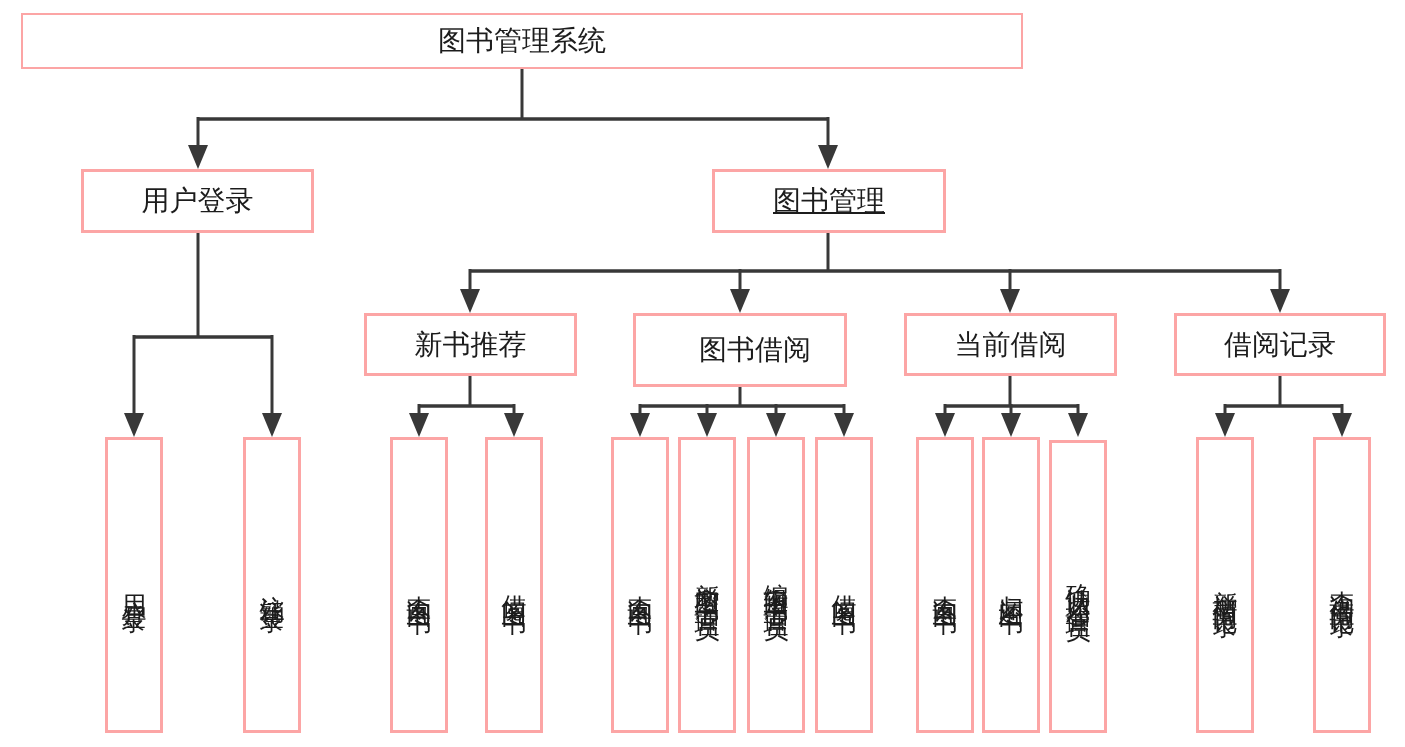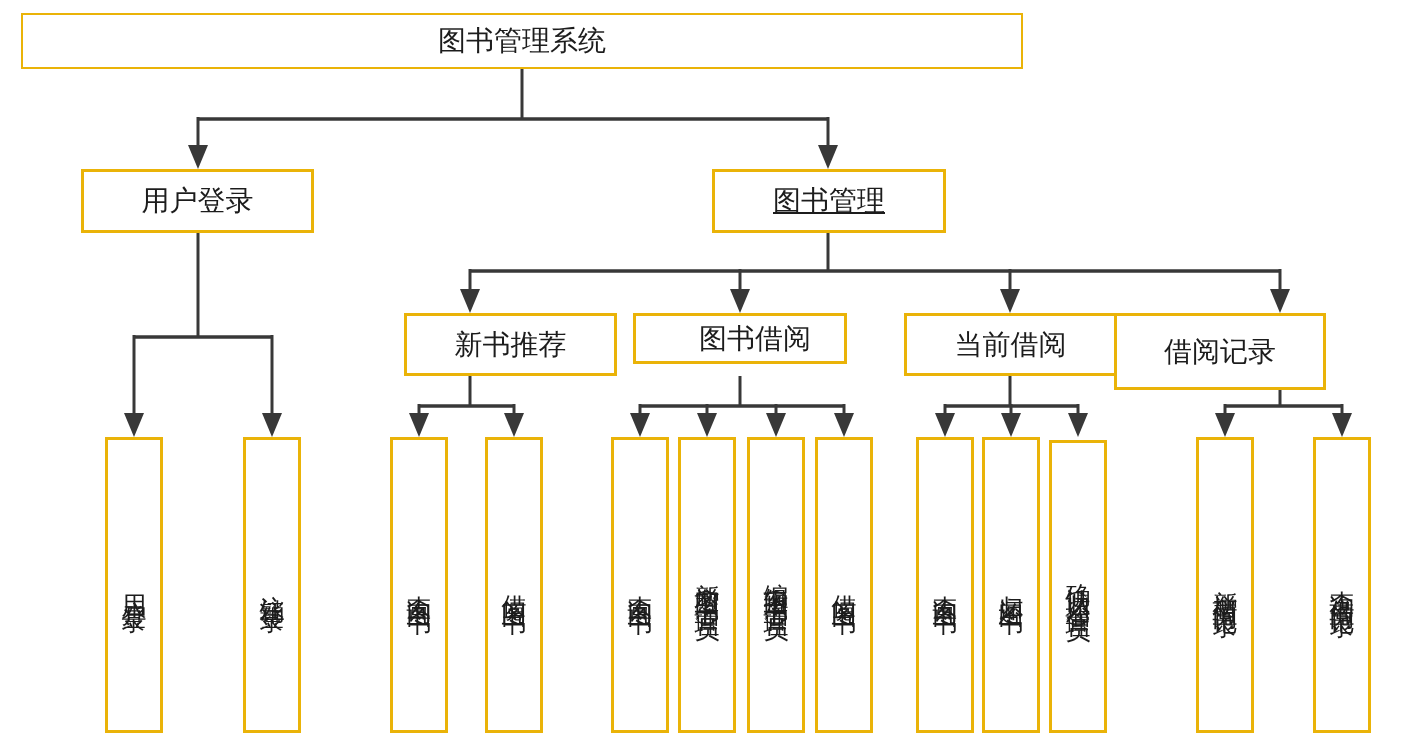--- a/index.html
+++ b/index.html
@@ -20,21 +20,21 @@
     left: 0;
     top: 0;
     width: 1405px;
     height: 747px;
     display: block;
   }
   .box {
     position: absolute;
     box-sizing: border-box;
     background: #ffffff;
-    border: 3px solid #eab308;
+    border: 3px solid #fca5a5;
     display: flex;
     align-items: center;
     justify-content: center;
     color: #1c1c1c;
     text-align: center;
   }
   .box.root {
     border-width: 2px;
     font-size: 28px;
   }
@@ -139,24 +139,24 @@
       <polygon points="1215,413 1235,413 1225,437" stroke="none"></polygon>
       <polygon points="1332,413 1352,413 1342,437" stroke="none"></polygon>
     </g>
   </svg>
 
   <div class="box root" style="left:21px; top:13px; width:1002px; height:56px;">图书管理系统</div>
 
   <div class="box branch" style="left:81px; top:169px; width:233px; height:64px;">用户登录</div>
   <div class="box branch" style="left:712px; top:169px; width:234px; height:64px;text-decoration:underline;">图书管理</div>
 
-  <div class="box branch" style="left:364px; top:313px; width:213px; height:63px;margin-left:40px;">新书推荐</div>
-  <div class="box branch" style="left:633px; top:313px; width:214px; height:51px;padding-left:30px;">图书借阅</div>
+  <div class="box branch" style="left:364px; top:313px; width:213px; height:63px;">新书推荐</div>
+  <div class="box branch" style="left:633px; top:313px; width:214px; height:74px;padding-left:30px;">图书借阅</div>
   <div class="box branch" style="left:904px; top:313px; width:213px; height:63px;">当前借阅</div>
-  <div class="box branch" style="left:1114px; top:313px; width:212px; height:77px;">借阅记录</div>
+  <div class="box branch" style="left:1174px; top:313px; width:212px; height:63px;">借阅记录</div>
 
   <div class="box leaf" style="left:105px; top:437px; width:58px; height:296px;">用户登录</div>
   <div class="box leaf" style="left:243px; top:437px; width:58px; height:296px;">注销登录</div>
 
   <div class="box leaf" style="left:390px; top:437px; width:58px; height:296px;">查询图书</div>
   <div class="box leaf" style="left:485px; top:437px; width:58px; height:296px;">借阅图书</div>
 
   <div class="box leaf" style="left:611px; top:437px; width:58px; height:296px;">查询图书</div>
   <div class="box leaf" style="left:678px; top:437px; width:58px; height:296px;">新增图书（管理员）</div>
   <div class="box leaf" style="left:747px; top:437px; width:58px; height:296px;">编辑图书（管理员）</div>

